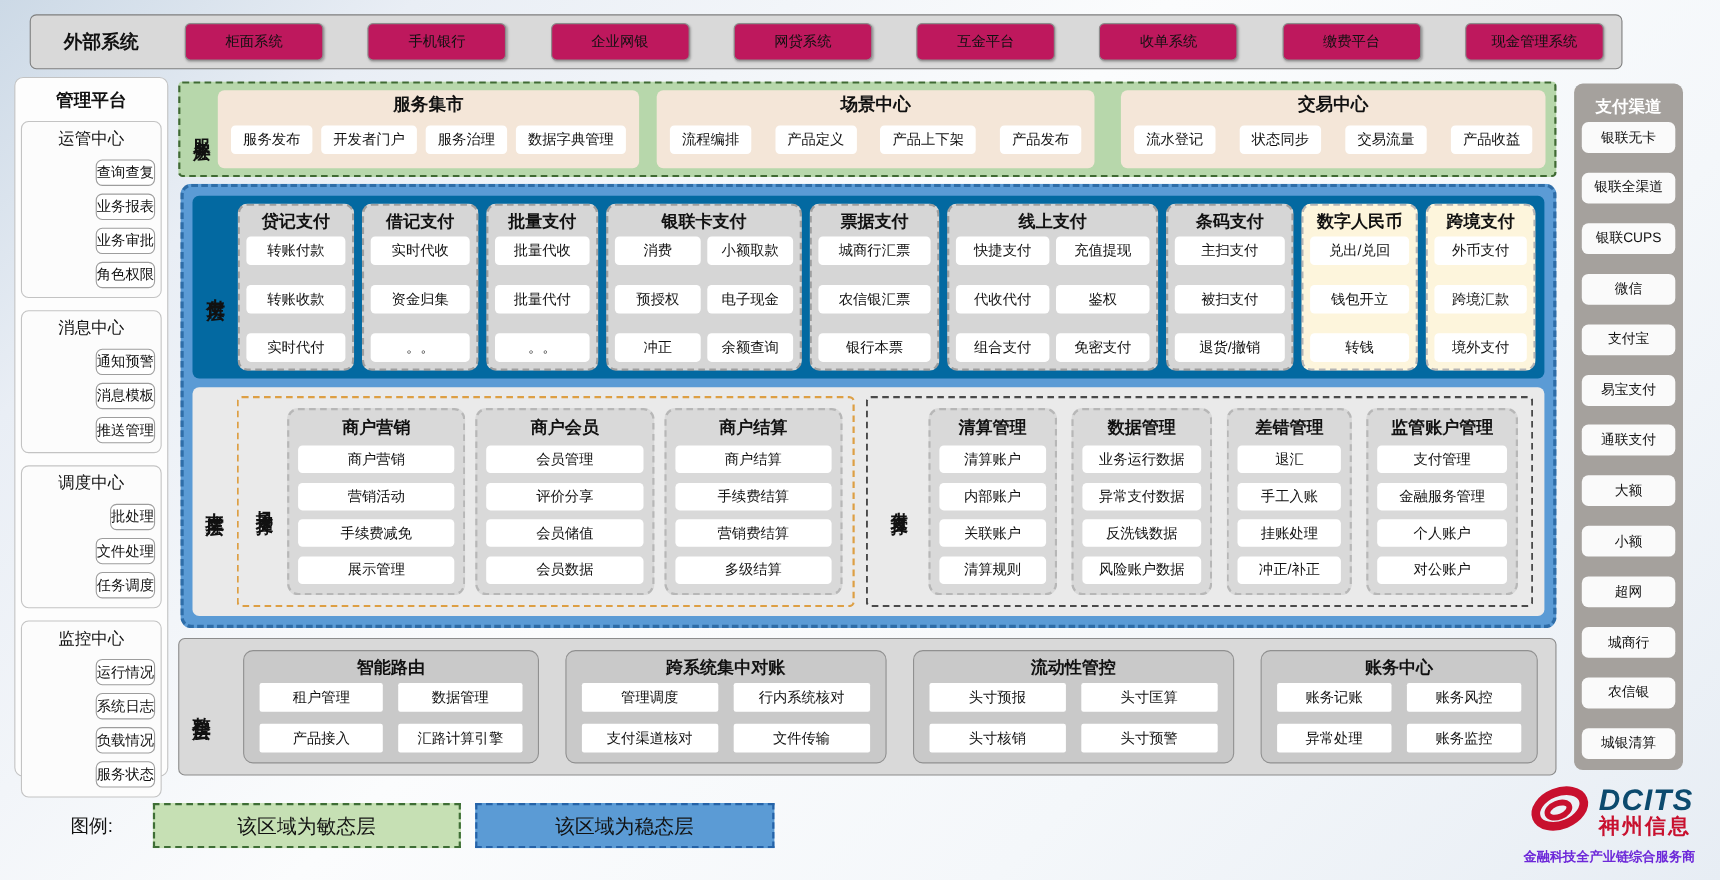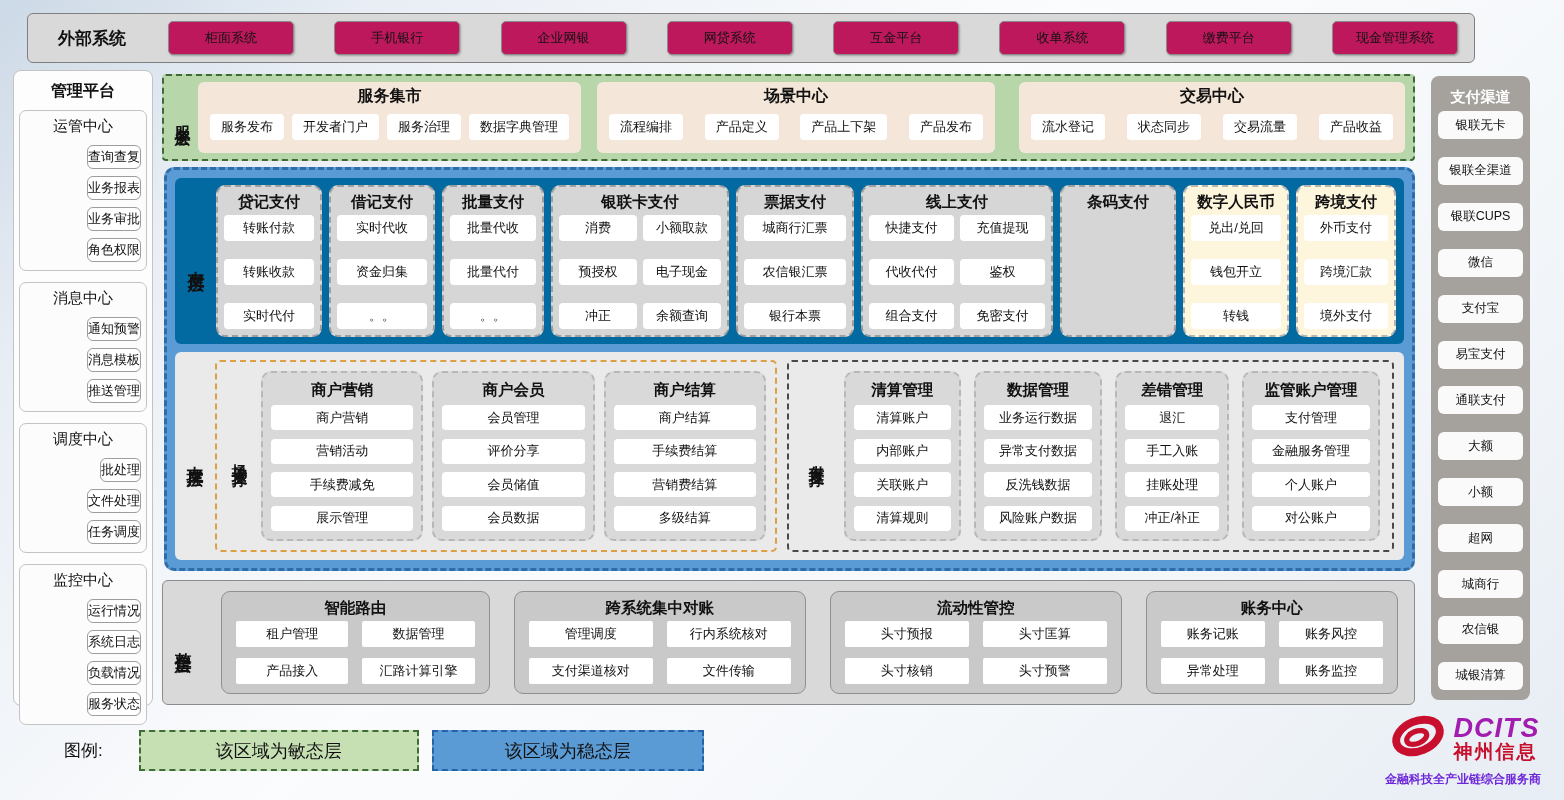--- a/index.html
+++ b/index.html
@@ -101,21 +101,21 @@
   .legend-row{position:absolute;left:64px;top:730px;display:flex;align-items:center;}
   .legend-label{font-size:17px;margin-right:36px;}
   .legend-agile{width:280px;height:41px;background:#c6e0b4;border:2px dashed #3e6e35;
     display:flex;align-items:center;justify-content:center;font-size:18px;box-sizing:border-box;}
   .legend-stable{width:272px;height:41px;background:#5b9bd5;border:2px dashed #2563a8;
     display:flex;align-items:center;justify-content:center;font-size:18px;box-sizing:border-box;margin-left:13px;}
   
   .logo{position:absolute;right:8px;bottom:12px;width:186px;}
   .logo-top{display:flex;align-items:center;justify-content:center;gap:5px;}
   .logo-texts{display:flex;flex-direction:column;align-items:flex-start;line-height:1.05;}
-  .logo-brand{font-size:27px;font-weight:bold;font-style:italic;color:#a21caf;letter-spacing:1px;}
+  .logo-brand{font-size:27px;font-weight:bold;font-style:italic;color:#0c4a6e;letter-spacing:1px;}
   .logo-company{font-size:19px;font-weight:bold;color:#c8102e;letter-spacing:2px;}
   .logo-tagline{font-size:12px;font-weight:bold;color:#6d28d9;margin-top:3px;text-align:center;white-space:nowrap;}
 </style>
 </head>
 <body>
 
 <div class="topbar">
   <span class="topbar-label">外部系统</span>
   <div class="topbar-list">
       <div class="sys-btn">柜面系统</div>
@@ -251,20 +251,25 @@
           <div class="pchip">快捷支付</div>
           <div class="pchip">充值提现</div>
           <div class="pchip">代收代付</div>
           <div class="pchip">鉴权</div>
           <div class="pchip">组合支付</div>
           <div class="pchip">免密支付</div>
         </div>
     </div>
     <div class="pgroup pg6">
       <div class="pgroup-title">条码支付</div>
+      <div class="pgroup-items">
+          <div class="pchip">主扫支付</div>
+          <div class="pchip">被扫支付</div>
+          <div class="pchip">退货/撤销</div>
+        </div>
     </div>
     <div class="pgroup pg7 highlight">
       <div class="pgroup-title">数字人民币</div>
       <div class="pgroup-items">
           <div class="pchip">兑出/兑回</div>
           <div class="pchip">钱包开立</div>
           <div class="pchip">转钱</div>
         </div>
     </div>
     <div class="pgroup pg8 highlight">

